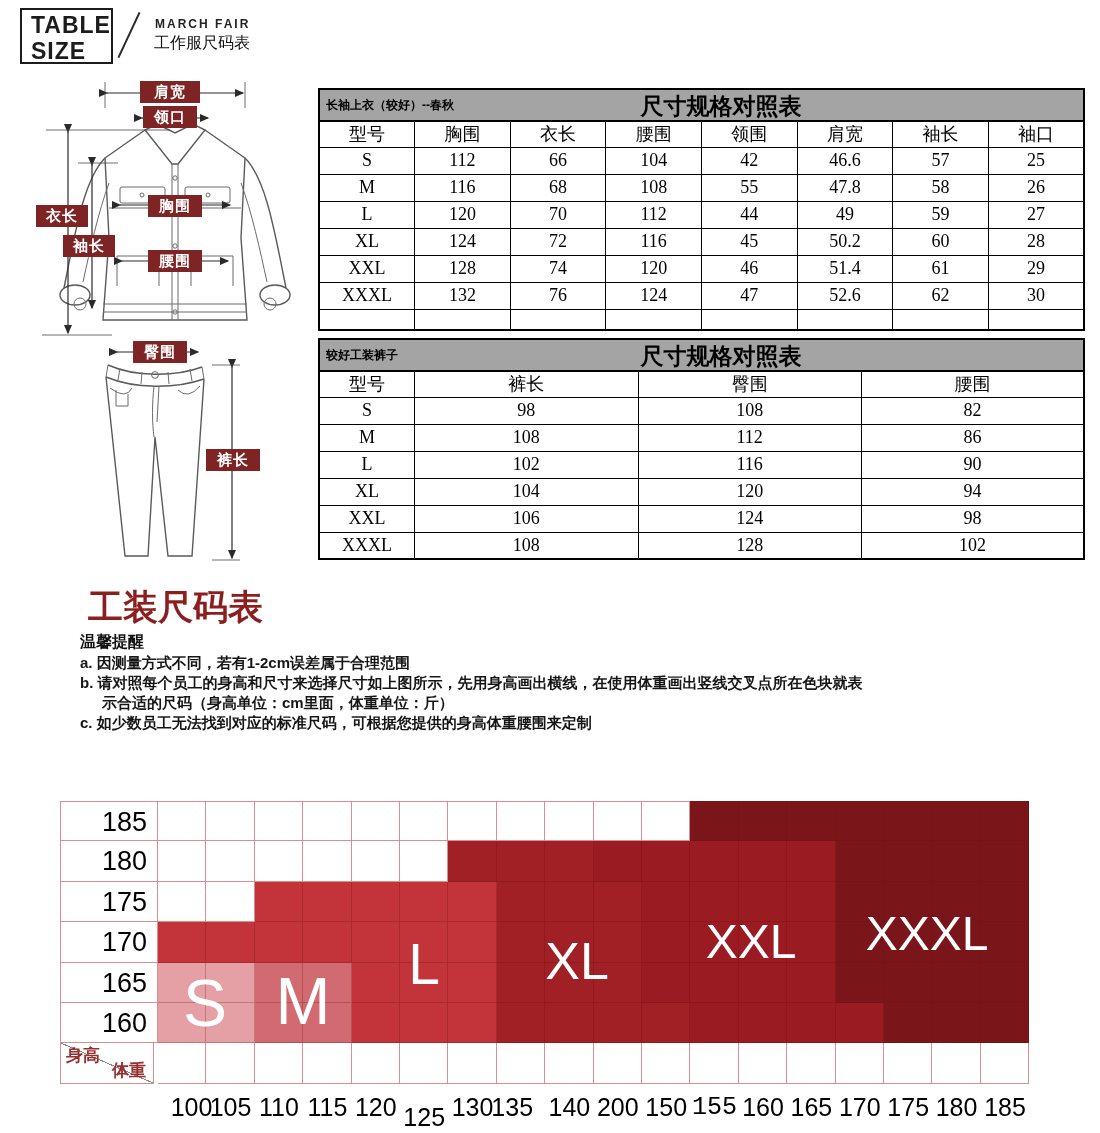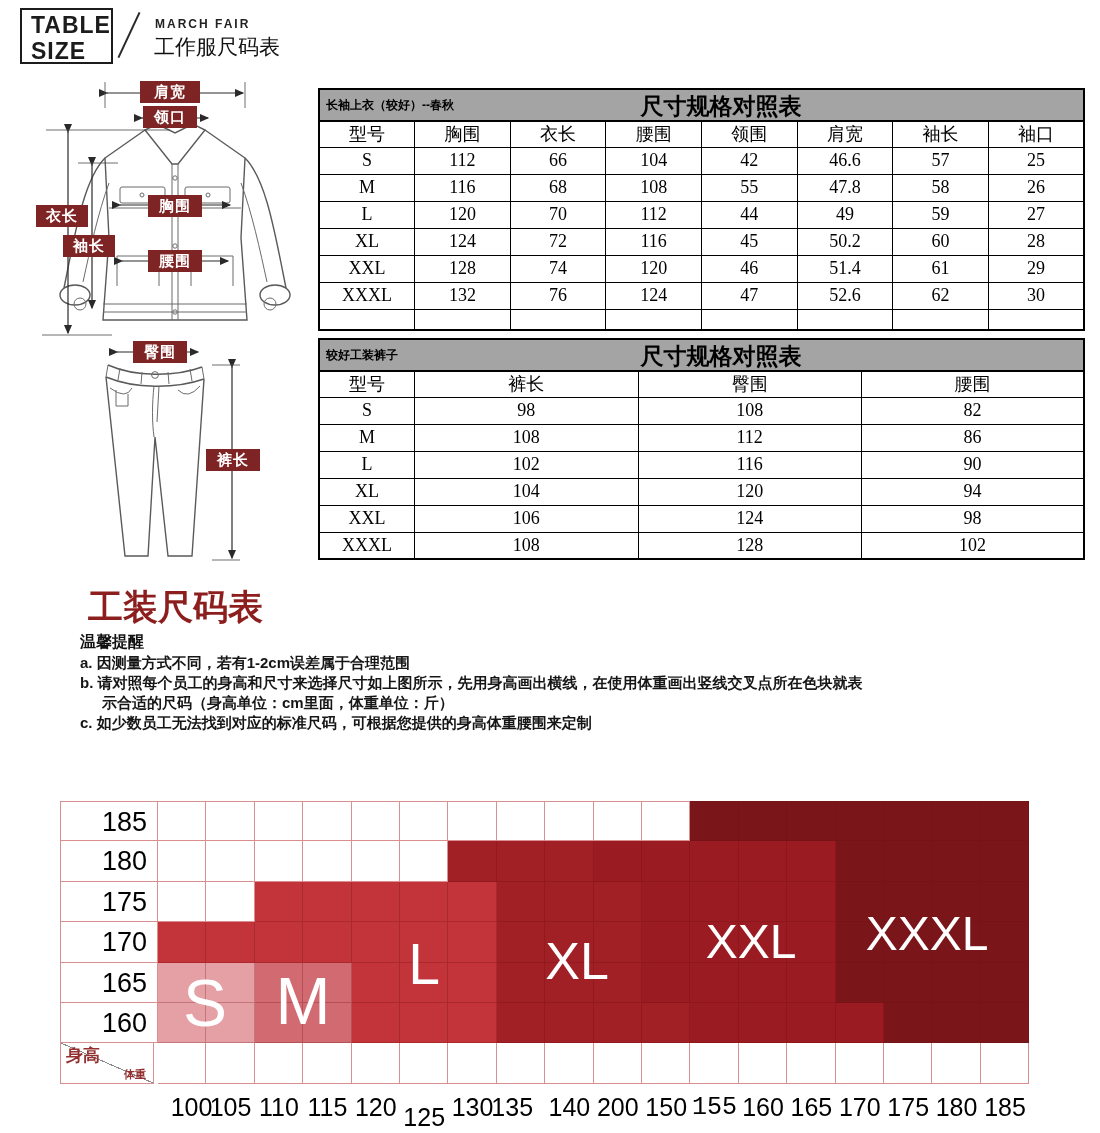--- a/index.html
+++ b/index.html
@@ -12,21 +12,21 @@
   .logo-box {
     position:absolute; left:20px; top:8px; width:93px; height:56px;
     border:2px solid #1c1c1c; padding:2px 0 0 9px;
     font-size:23px; font-weight:600; letter-spacing:1px; color:#1c1c1c; line-height:26px;
   }
   .logo-slash {
     position:absolute; left:128px; top:10px; width:2px; height:50px;
     background:#2a2a2a; transform:rotate(25deg);
   }
   .brand-small { position:absolute; left:155px; top:17px; font-size:12px; letter-spacing:2px; font-weight:600; color:#222; }
-  .brand-cn    { position:absolute; left:154px; top:33px; font-size:21px; font-weight:500; color:#111; }
+  .brand-cn    { position:absolute; left:154px; top:33px; font-size:16px; font-weight:500; color:#111; }
 
   
   svg .garment { fill:none; stroke:#5a5a5a; stroke-width:1.4; }
   svg .garment-thin { fill:none; stroke:#6b6b6b; stroke-width:1; }
   svg .arrow { stroke:#2a2a2a; stroke-width:1.2; fill:none; }
   svg .guide { stroke:#4a4a4a; stroke-width:0.8; fill:none; }
   .measure-label {
     position:absolute; height:22px; background:#7e2424; color:#ffffff;
     font-size:15px; font-weight:600; letter-spacing:1px; text-align:center; line-height:22px;
   }
@@ -57,21 +57,21 @@
   .cell { position:absolute; }
   .y-label-cell {
     position:absolute; text-align:right; padding-right:10px;
     font-size:27px; color:#000; background:#fff;
   }
   .x-label { position:absolute; text-align:center; font-size:25px; color:#000; }
   .corner-cell { position:absolute; background:#fff; }
   .corner-diag { position:absolute; inset:0;
     background:linear-gradient(to top right, transparent 49.3%, #8a8a8a 49.3%, #8a8a8a 50.7%, transparent 50.7%); }
   .corner-sg { position:absolute; left:5px; top:1px; font-size:17px; color:#943030; }
-  .corner-tz { position:absolute; right:7px; bottom:1px; font-size:11px; color:#943030; }
+  .corner-tz { position:absolute; right:7px; bottom:1px; font-size:17px; color:#943030; }
   .size-region-label {
     position:absolute; color:#ffffff; transform:translate(-50%,-50%);
     font-family:"Liberation Sans", sans-serif; font-weight:400; line-height:1;
   }
 </style>
 </head>
 <body>
 
 <div class="logo-box">
   <div>TABLE</div>

